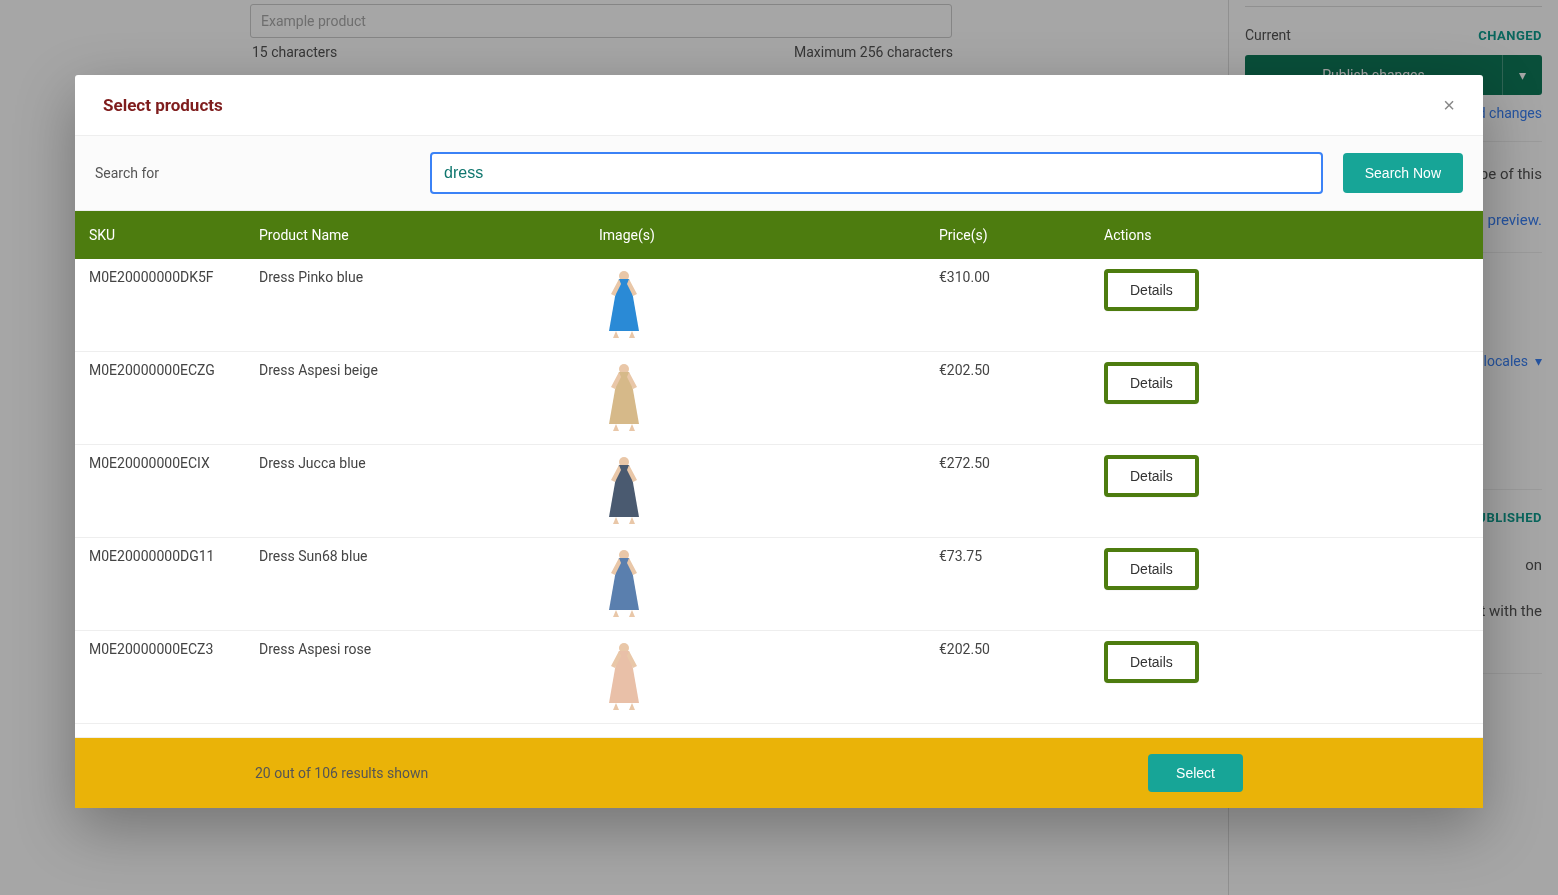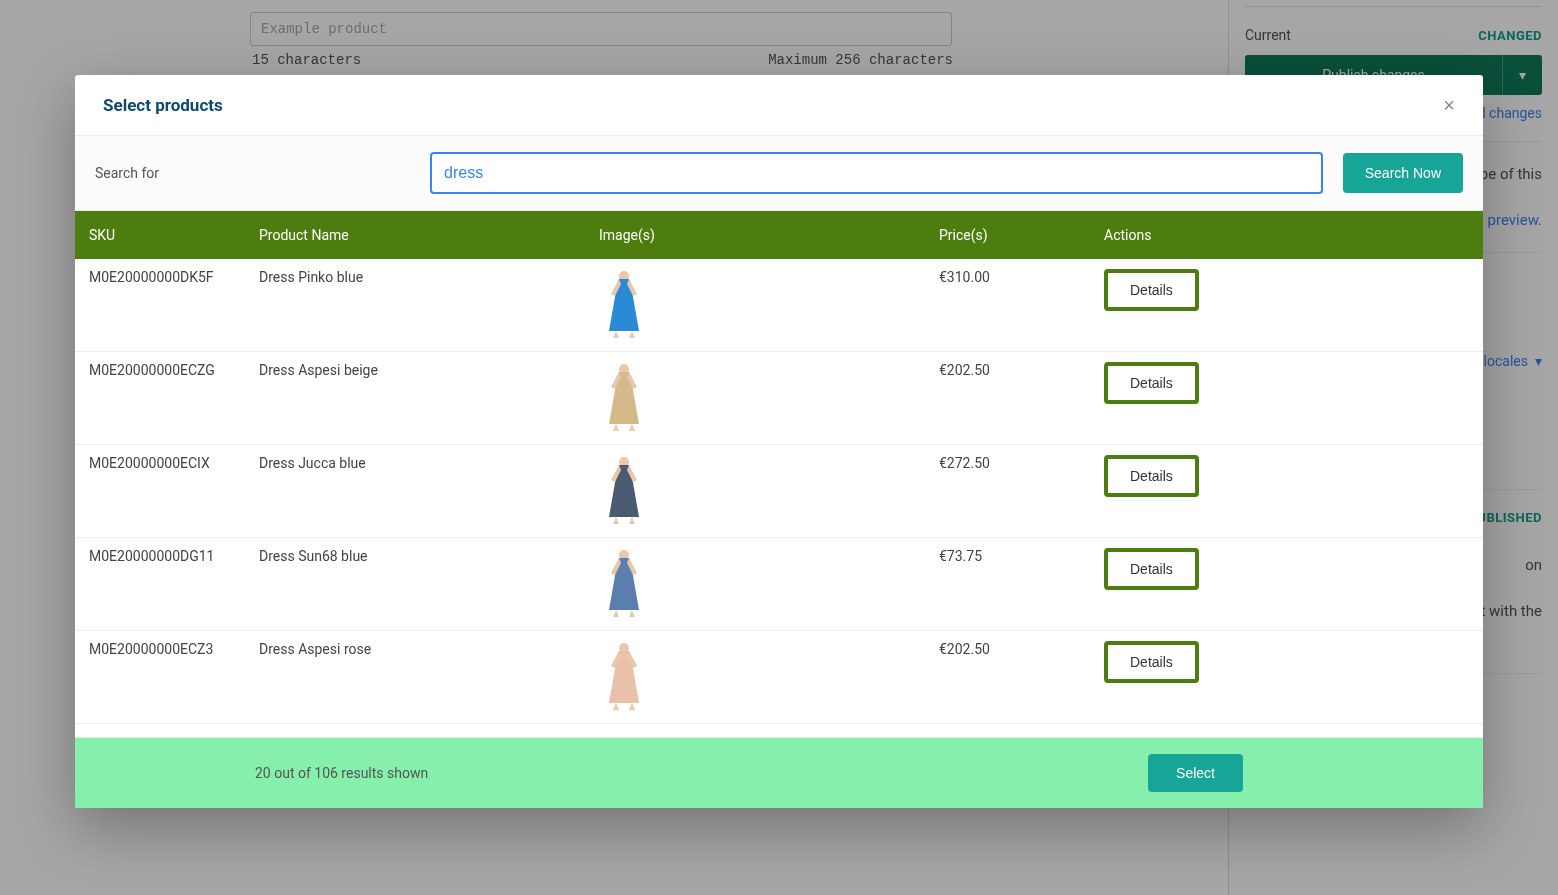--- a/index.html
+++ b/index.html
@@ -15,23 +15,22 @@
   }
 
   
   .bg-page {
     position: absolute;
     inset: 0;
   }
   .bg-main {
     position: absolute;
     left: 230px;
-    top: 12px;
+    top: 4px;
     width: 990px;
-    font-family: Liberation Mono, monospace;
   }
   .bg-input-field {
     width: 702px;
     border: 1px solid #ccc;
     border-radius: 3px;
     padding: 8px 10px;
     color: #aaa;
     background: #fff;
   }
   .bg-charcount {
@@ -103,21 +102,21 @@
     display: flex;
     flex-direction: column;
   }
   .modal-header {
     display: flex;
     align-items: center;
     justify-content: space-between;
     padding: 20px 28px;
     border-bottom: 1px solid #eee;
   }
-  .modal-title { font-size: 17px; font-weight: 700; color: #0c4a6e; }
+  .modal-title { font-size: 17px; font-weight: 700; color: #7f1d1d; }
   .modal-close {
     font-size: 20px;
     color: #888;
     background: none;
     border: none;
     cursor: pointer;
     line-height: 1;
   }
 
   .search-bar {
@@ -132,21 +131,21 @@
     width: 315px;
     color: #555;
     font-size: 14px;
   }
   .search-input {
     flex: 1;
     border: 2px solid #3b82f6;
     border-radius: 4px;
     padding: 10px 12px;
     font-size: 16px;
-    color: #3b82f6;
+    color: #0f766e;
     outline: none;
   }
   .search-btn {
     background: #17a597;
     color: #fff;
     border: none;
     border-radius: 4px;
     padding: 12px 22px;
     font-size: 14px;
     cursor: pointer;
@@ -200,21 +199,21 @@
     cursor: pointer;
     box-shadow: 0 1px 0 rgba(0,0,0,0.03);
   }
 
   .modal-footer {
     border-top: 1px solid #eee;
     padding: 16px 20px;
     display: flex;
     align-items: center;
     justify-content: space-between;
-    background: #86efac;
+    background: #eab308;
   }
   .results-count {
     margin-left: 160px;
     color: #555;
   }
   .select-btn {
     background: #17a597;
     color: #fff;
     border: none;
     border-radius: 4px;

